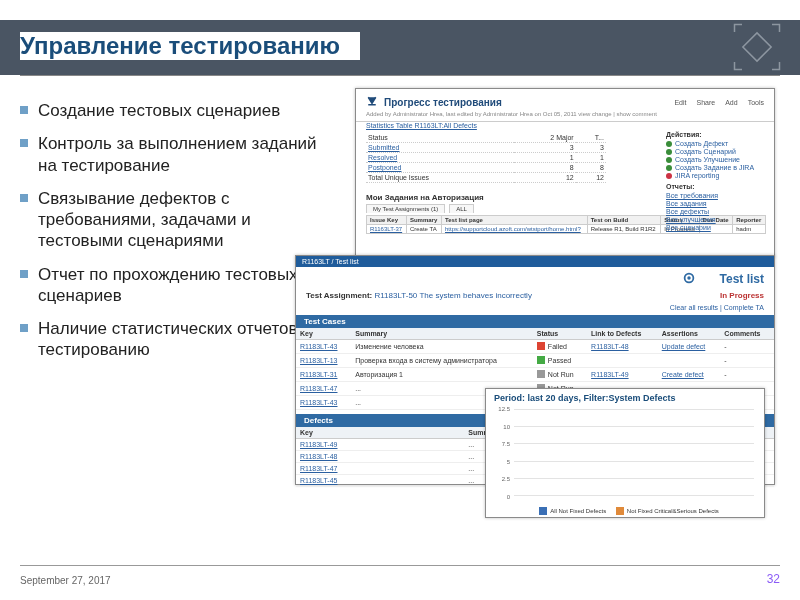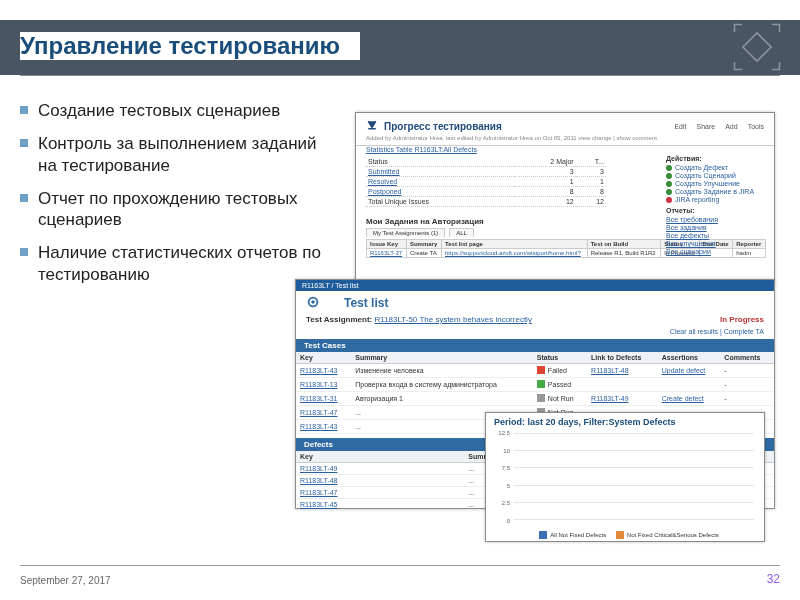--- a/index.html
+++ b/index.html
@@ -37,21 +37,21 @@
   .bullets li {
     list-style: none; position: relative; padding-left: 18px;
     margin-bottom: 12px;
   }
   .bullets li::before {
     content: ""; position: absolute; left: 0; top: 6px;
     width: 8px; height: 8px; background: #6fa0c7;
   }
   
   .screens {
-    position: absolute; top: 88px; left: 355px; width: 420px; height: 354px; margin-top: 24px;
+    position: absolute; top: 88px; left: 355px; width: 420px; height: 354px;
   }
   .panel {
     position: absolute; background: #fff; border: 1px solid #8a8a8a;
     box-shadow: 0 0 3px rgba(0,0,0,0.25);
     font-size: 8px; color: #333;
   }
   
   .p1 { top: 0; left: 0; width: 420px; height: 170px; }
   .p1-head { background: #fff; padding: 6px 10px 2px; display: flex; align-items: center; gap: 6px; }
   .p1-head svg { width: 12px; height: 12px; }
@@ -75,25 +75,25 @@
   .p1-tabs { display: flex; gap: 4px; margin-bottom: 2px; }
   .p1-tab { border: 1px solid #ccc; border-bottom: none; padding: 1px 6px; background: #f7f7f7; font-size: 6px; }
   .p1-task-table { width: 400px; border-collapse: collapse; }
   .p1-task-table th, .p1-task-table td { border: 1px solid #ccc; padding: 1px 3px; font-size: 6px; text-align: left; }
   .p1-task-table th { background: #f1f1f1; }
   .p1-task-table a { color: #2a5fa0; text-decoration: underline; }
 
   
   .p2 { top: 167px; left: -60px; width: 480px; height: 230px; }
   .p2-bar { background: #1f5c9b; color: #fff; font-size: 7px; padding: 2px 6px; }
-  .p2-head { display: flex; align-items: center; gap: 24px; padding: 4px 10px; }
+  .p2-head { display: flex; align-items: center; gap: 24px; padding: 4px 10px; justify-content: flex-end; }
   .p2-head svg { width: 14px; height: 14px; }
   .p2-title { color: #2f6aa3; font-weight: bold; font-size: 12px; }
   .p2-assign { padding: 0 10px 4px; font-size: 8px; display: flex; justify-content: space-between; }
-  .p2-assign .lhs a { color: #2a5fa0; text-decoration: underline; }
+  .p2-assign .lhs a { color: #2a5fa0; }
   .p2-assign .status { color: #b33; font-weight: bold; }
   .p2-sub { text-align: right; padding: 0 10px 4px; font-size: 7px; color: #2a5fa0; }
   .p2-sectbar { background: #2f6aa3; color: #fff; font-size: 8px; padding: 2px 8px; font-weight: bold; }
   .p2-tbl { width: 100%; border-collapse: collapse; font-size: 7px; }
   .p2-tbl th { background: #eef2f6; text-align: left; padding: 2px 4px; border-bottom: 1px solid #ccc; }
   .p2-tbl td { padding: 2px 4px; border-bottom: 1px solid #eee; }
   .p2-tbl .key { color: #2a5fa0; text-decoration: underline; }
   .stat { display: inline-flex; align-items: center; gap: 3px; }
   .sq { width: 8px; height: 8px; display: inline-block; }
   .sq.red { background: #d43; }
@@ -137,20 +137,21 @@
     <path d="M2 8 L2 2 L8 2 M32 2 L38 2 L38 8 M38 32 L38 38 L32 38 M8 38 L2 38 L2 32"></path>
   </g>
     </svg>
 </div>
 <div class="title-underline"></div>
 <div class="title">Управление тестированию</div>
 
 <ul class="bullets">
   <li>Создание тестовых сценариев</li>
   <li>Контроль за выполнением заданий на тестирование</li>
+  <li>Связывание дефектов с требованиями, задачами и тестовыми сценариями</li>
   <li>Отчет по прохождению тестовых сценариев</li>
   <li>Наличие статистических отчетов по тестированию</li>
 </ul>
 
 <div class="screens">
 
   <div class="panel p1">
     <div class="p1-head">
       <span>
         <svg viewBox="0 0 16 16">

